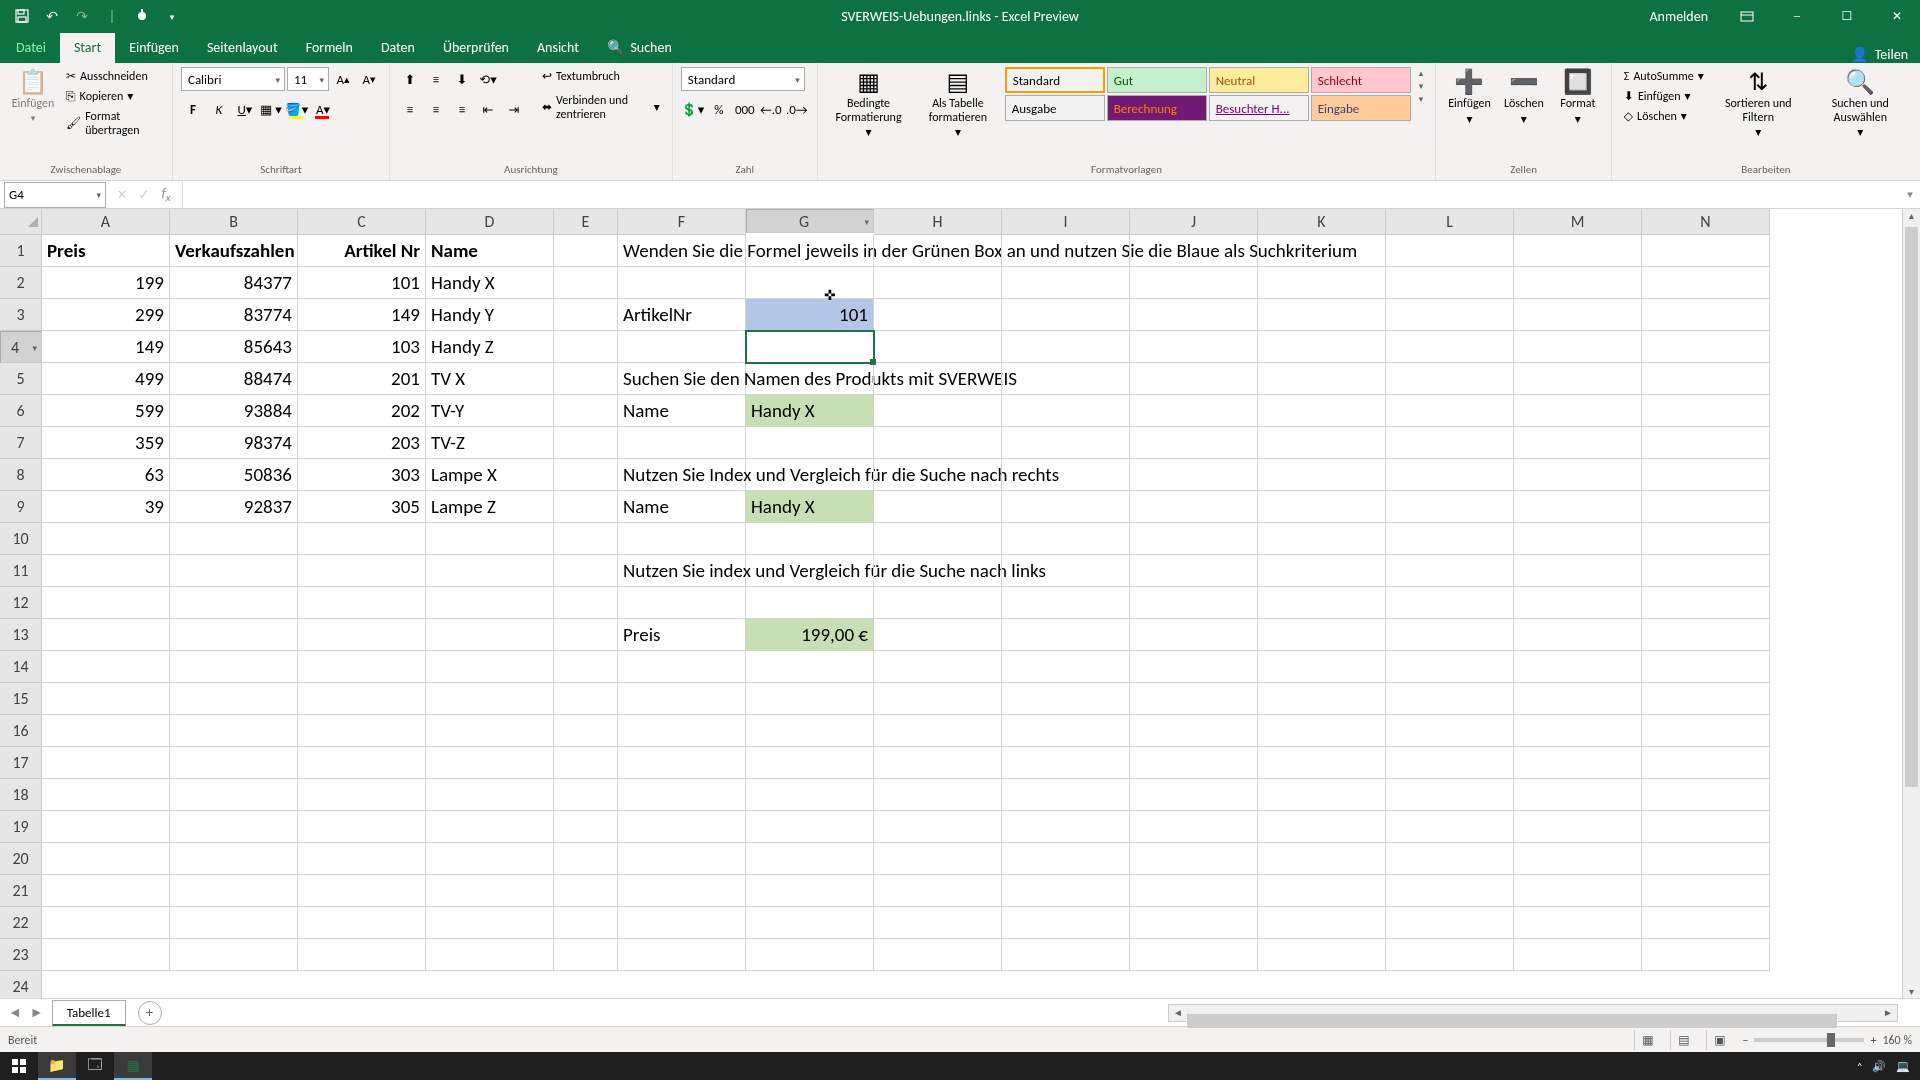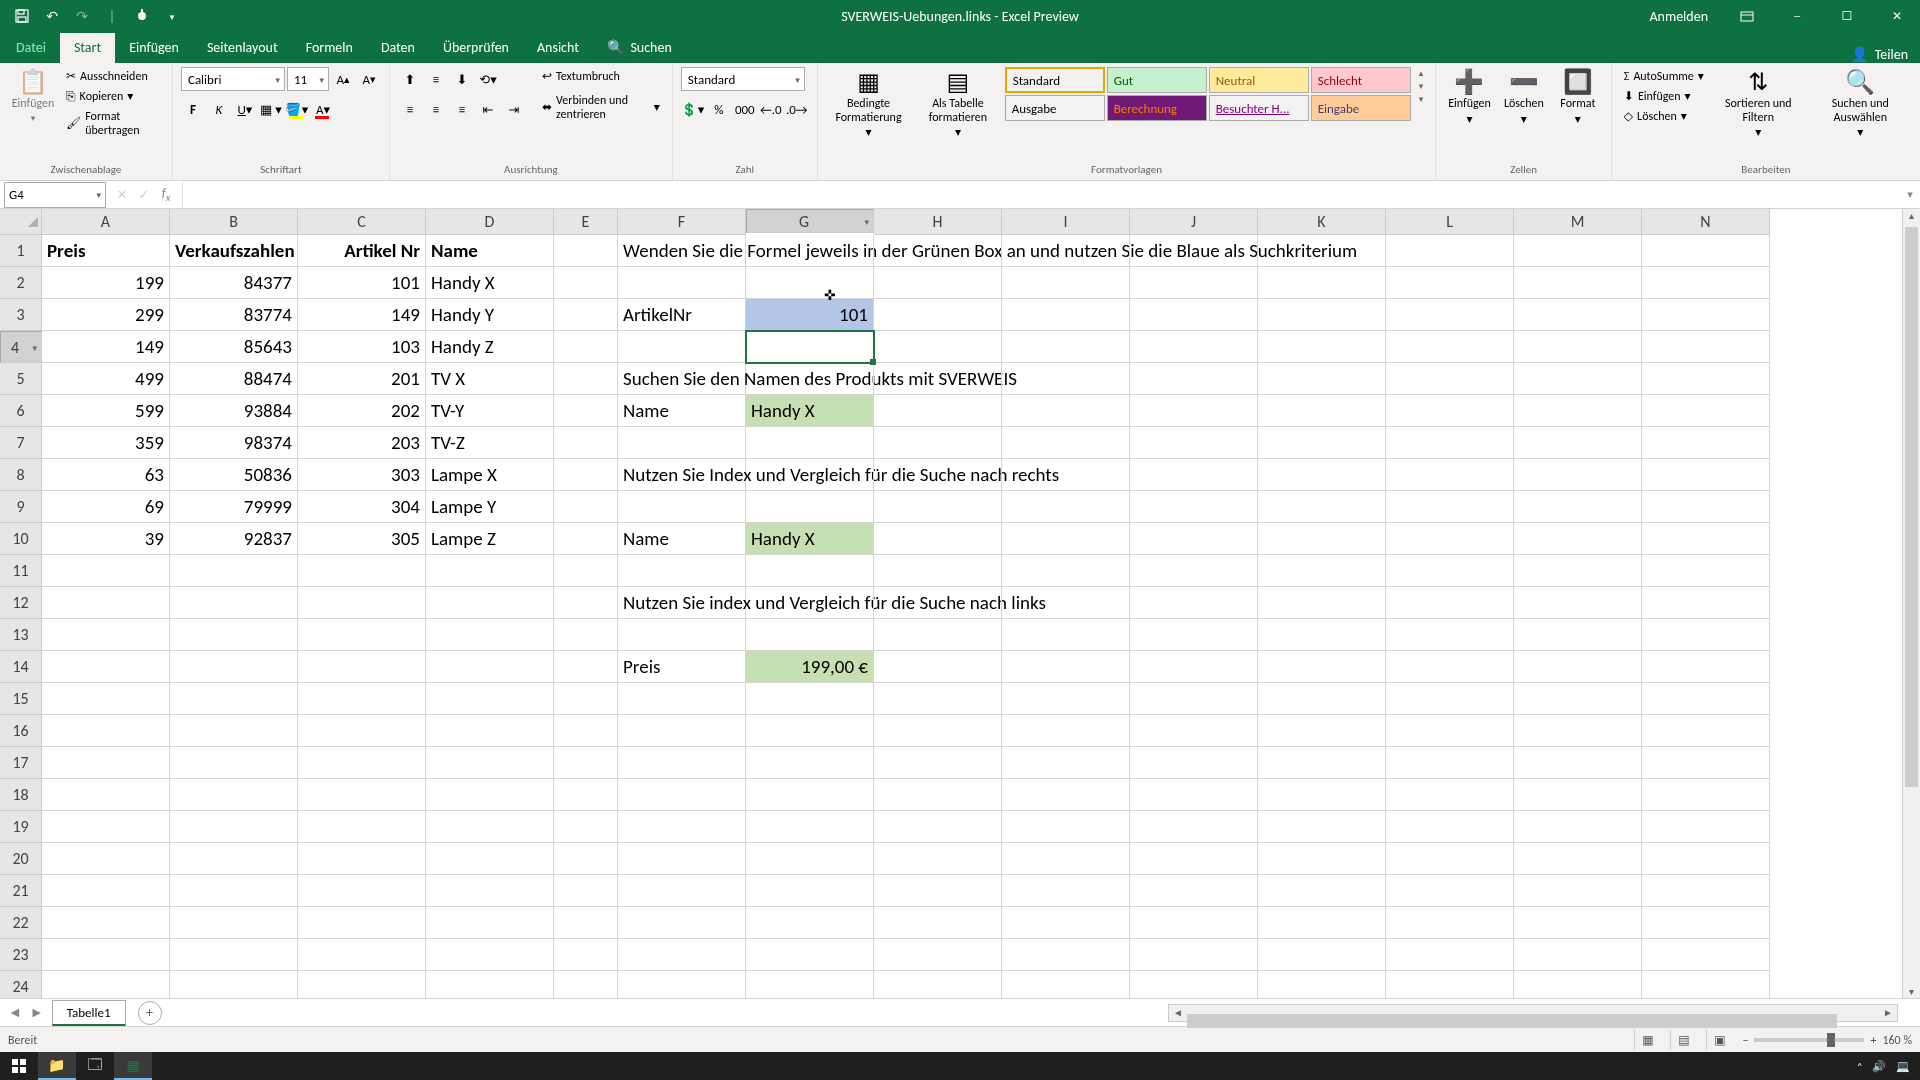--- a/index.html
+++ b/index.html
@@ -468,36 +468,20 @@
         <div class="cell" style="width: 128px;"></div>
         <div class="cell" style="width: 128px;"></div>
         <div class="cell" style="width: 128px;"></div>
         <div class="cell" style="width: 128px;"></div>
         <div class="cell" style="width: 128px;"></div>
         <div class="cell" style="width: 128px;"></div>
         <div class="cell" style="width: 128px;"></div>
         <div class="cell" style="width: 128px;"></div>
       </div>
       <div class="crow">
-        <div class="cell r" style="width: 128px;">69</div>
-        <div class="cell r" style="width: 128px;">79999</div>
-        <div class="cell r" style="width: 128px;">304</div>
-        <div class="cell " style="width: 128px;">Lampe Y</div>
-        <div class="cell" style="width: 64px;"></div>
-        <div class="cell" style="width: 128px;"></div>
-        <div class="cell" style="width: 128px;"></div>
-        <div class="cell" style="width: 128px;"></div>
-        <div class="cell" style="width: 128px;"></div>
-        <div class="cell" style="width: 128px;"></div>
-        <div class="cell" style="width: 128px;"></div>
-        <div class="cell" style="width: 128px;"></div>
-        <div class="cell" style="width: 128px;"></div>
-        <div class="cell" style="width: 128px;"></div>
-      </div>
-      <div class="crow">
         <div class="cell r" style="width: 128px;">39</div>
         <div class="cell r" style="width: 128px;">92837</div>
         <div class="cell r" style="width: 128px;">305</div>
         <div class="cell " style="width: 128px;">Lampe Z</div>
         <div class="cell" style="width: 64px;"></div>
         <div class="cell " style="width: 128px;">Name</div>
         <div class="cell green" style="width: 128px;">Handy X</div>
         <div class="cell" style="width: 128px;"></div>
         <div class="cell" style="width: 128px;"></div>
         <div class="cell" style="width: 128px;"></div>

